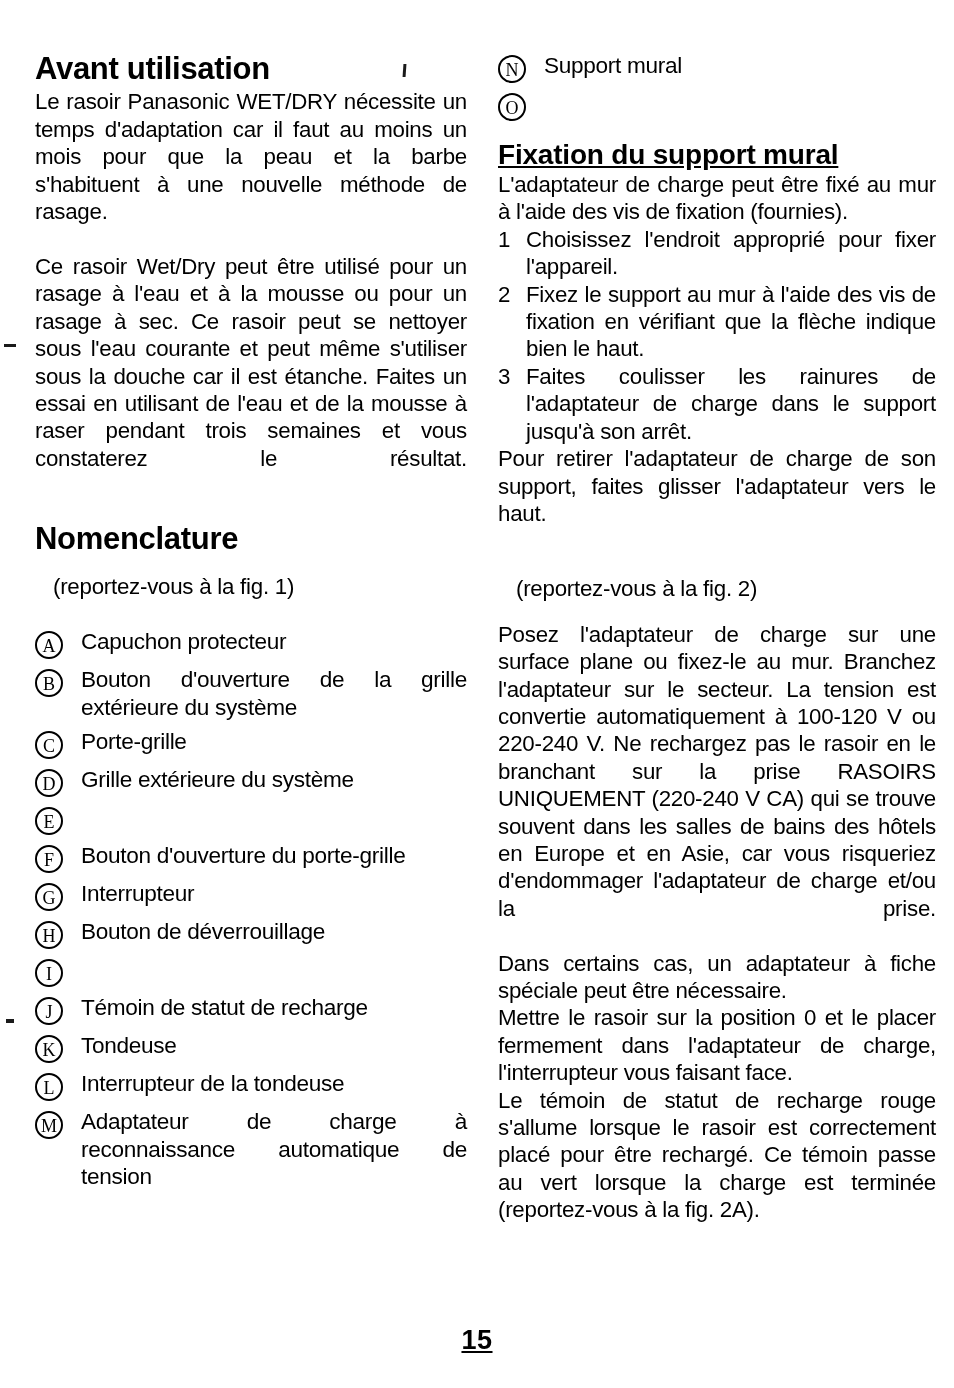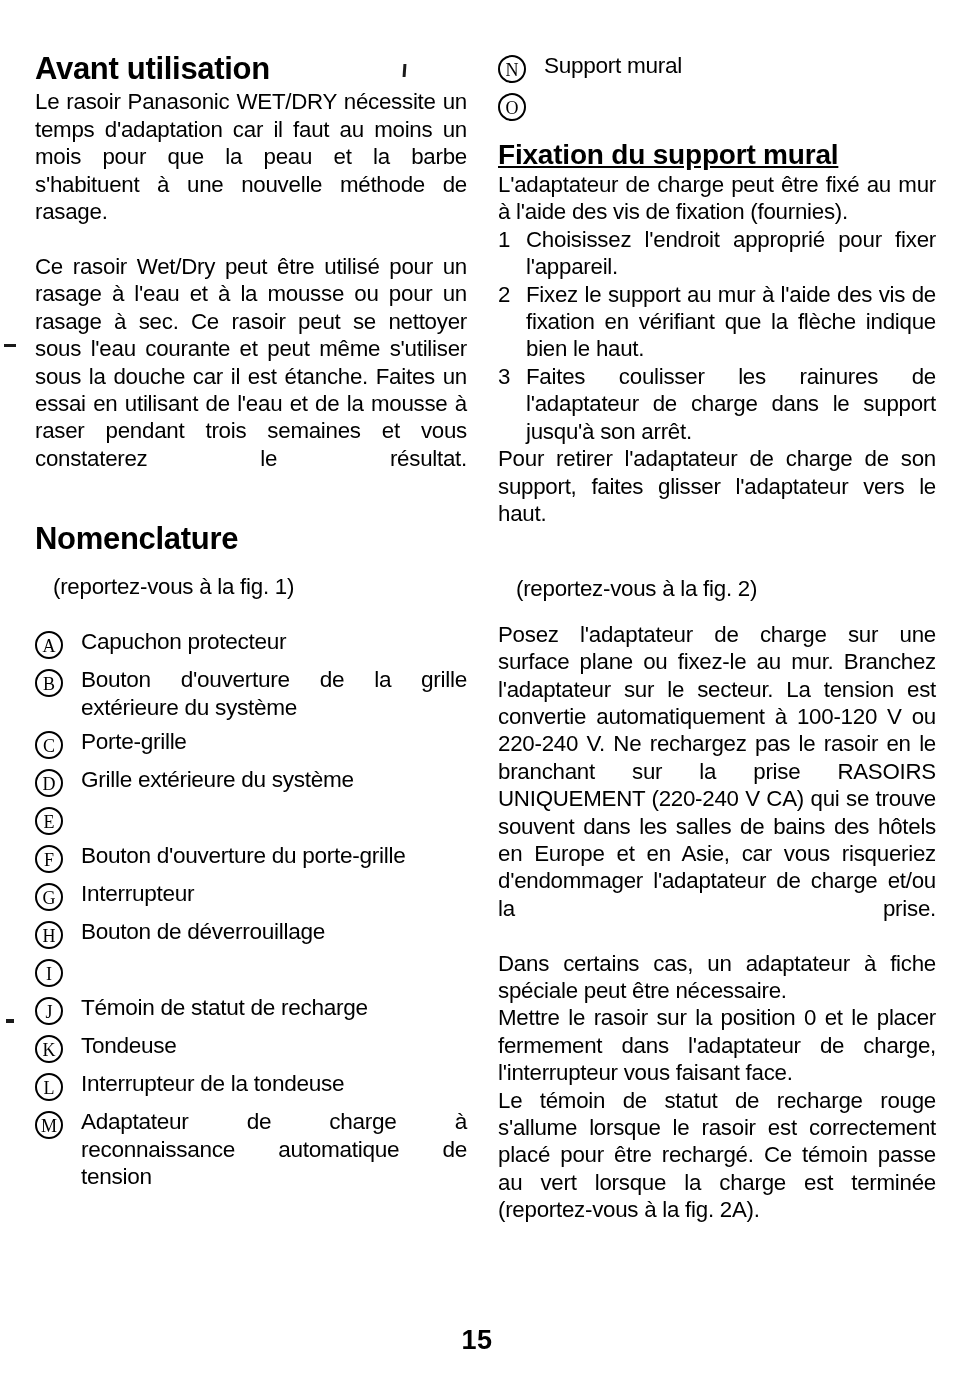--- a/index.html
+++ b/index.html
@@ -140,20 +140,21 @@
 
   .page-number {
     position: absolute;
     left: 0;
     right: 0;
     top: 1325px;
     text-align: center;
     font-size: 27px;
     font-weight: bold;
     letter-spacing: 0.5px;
+    text-decoration: underline;
   }
 
   
   .artifact {
     position: absolute;
     background: #1a1a1a;
   }
   .artifact-tick-top {
     left: 403px;
     top: 64px;

